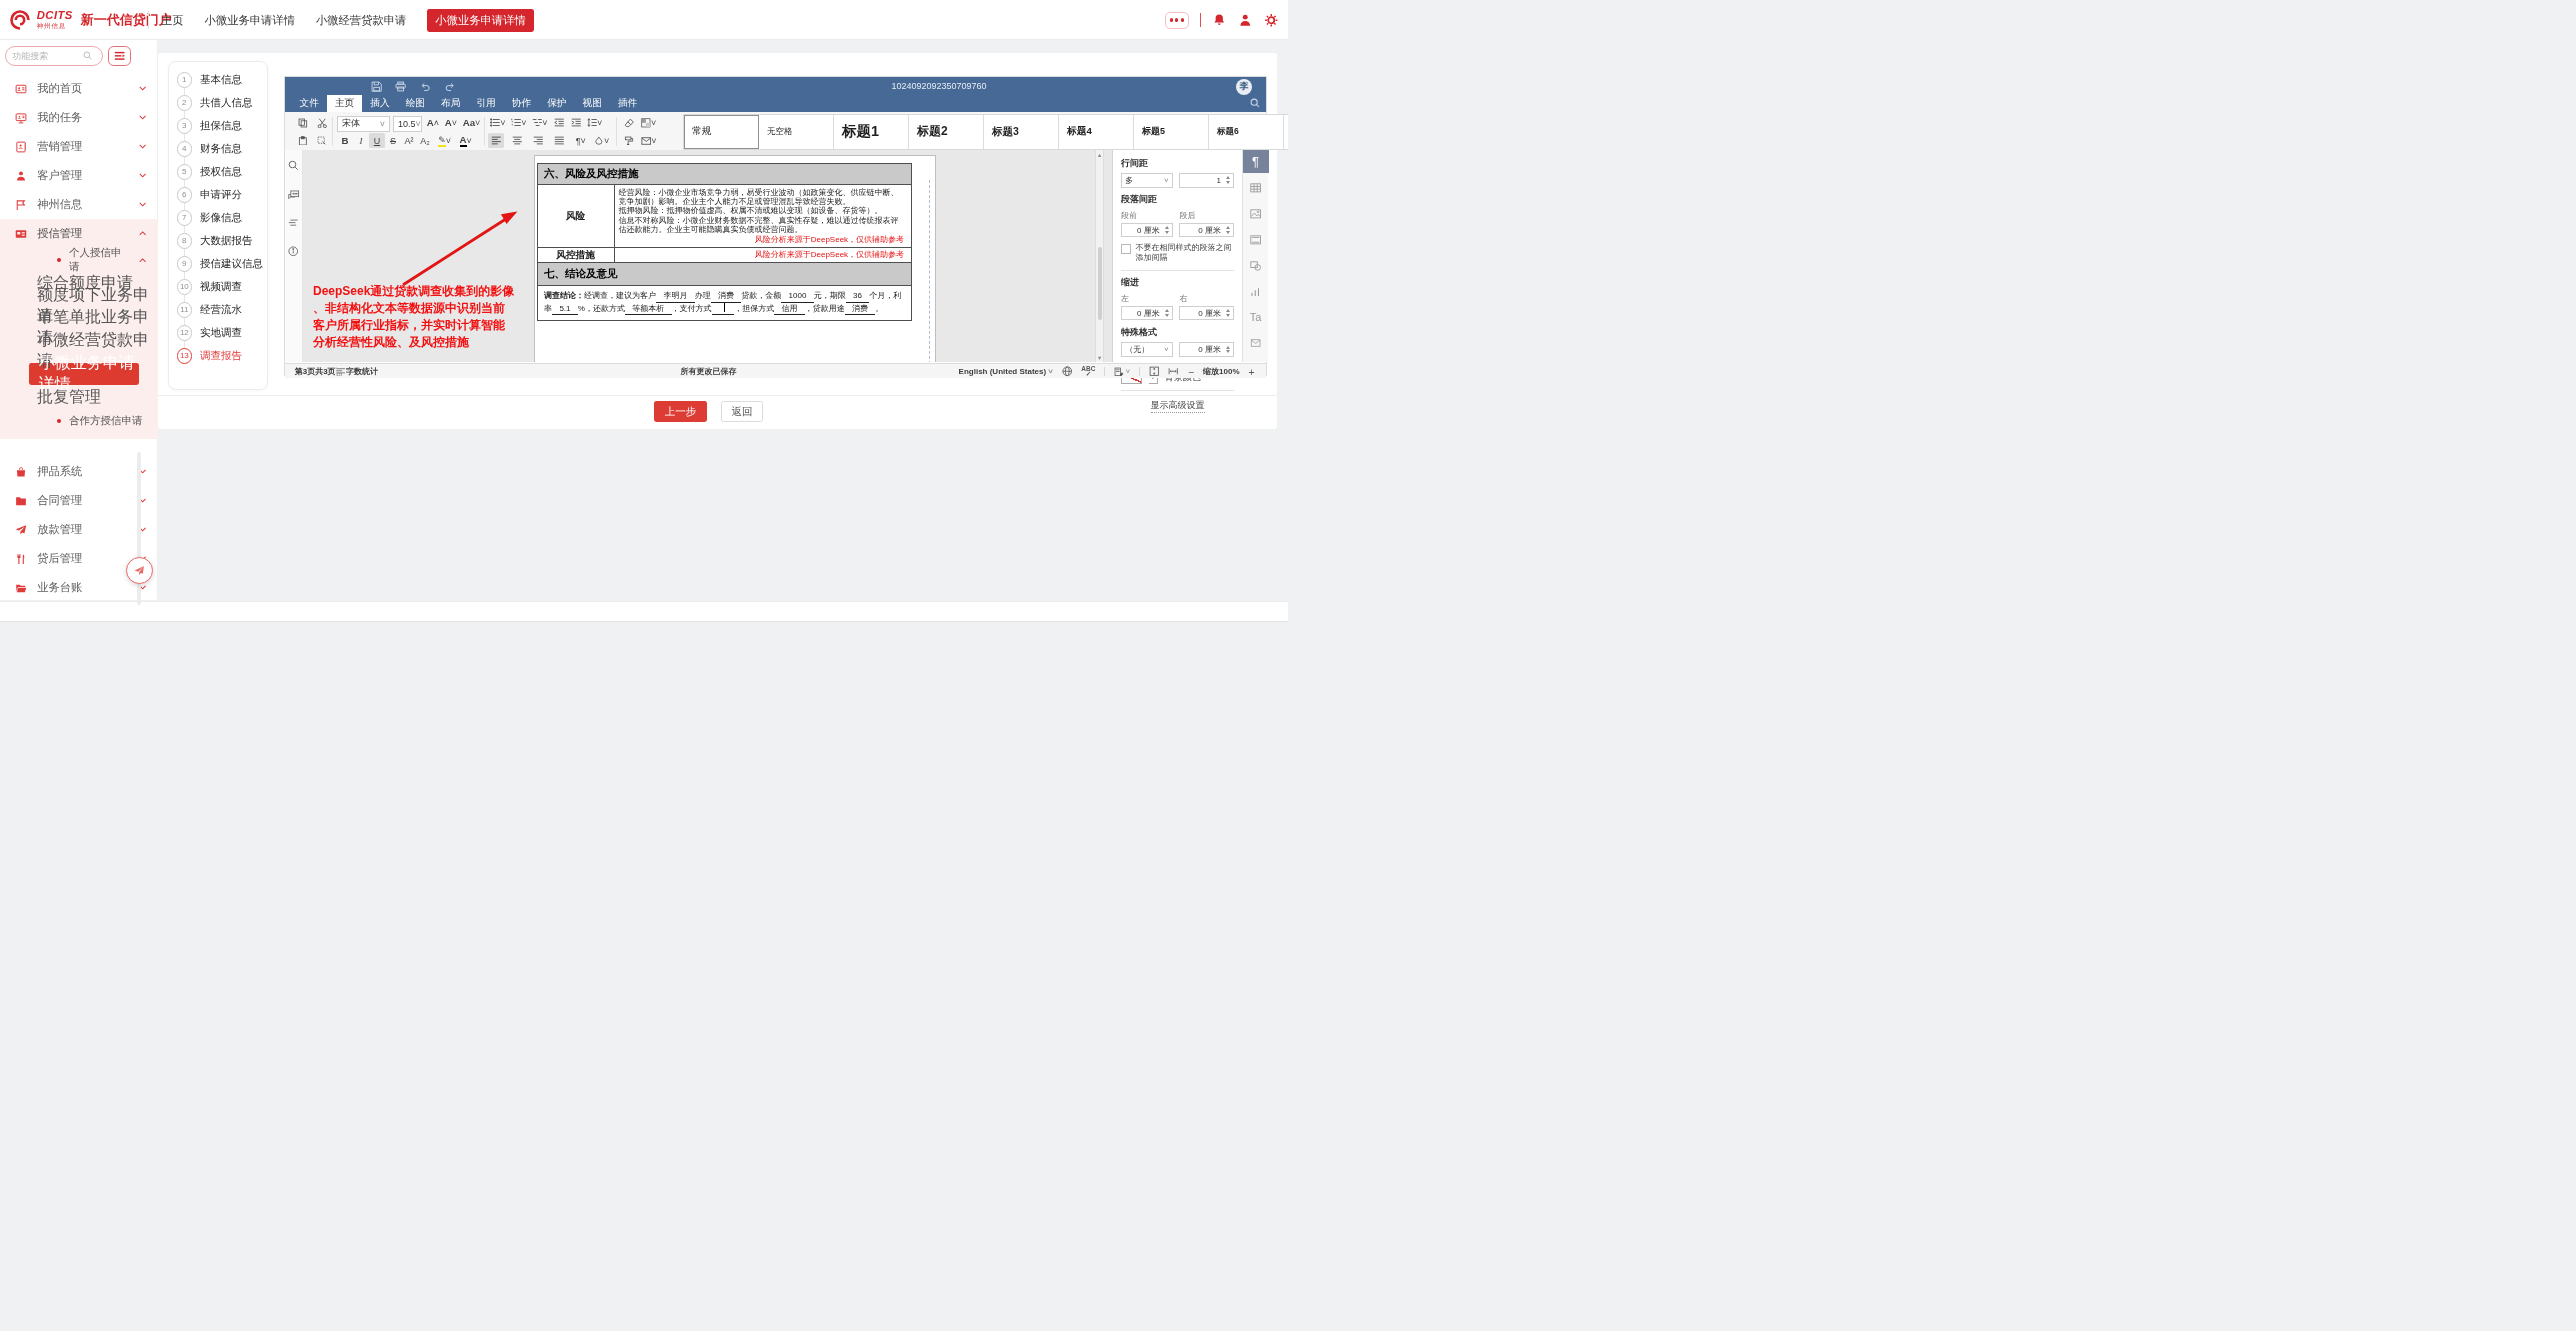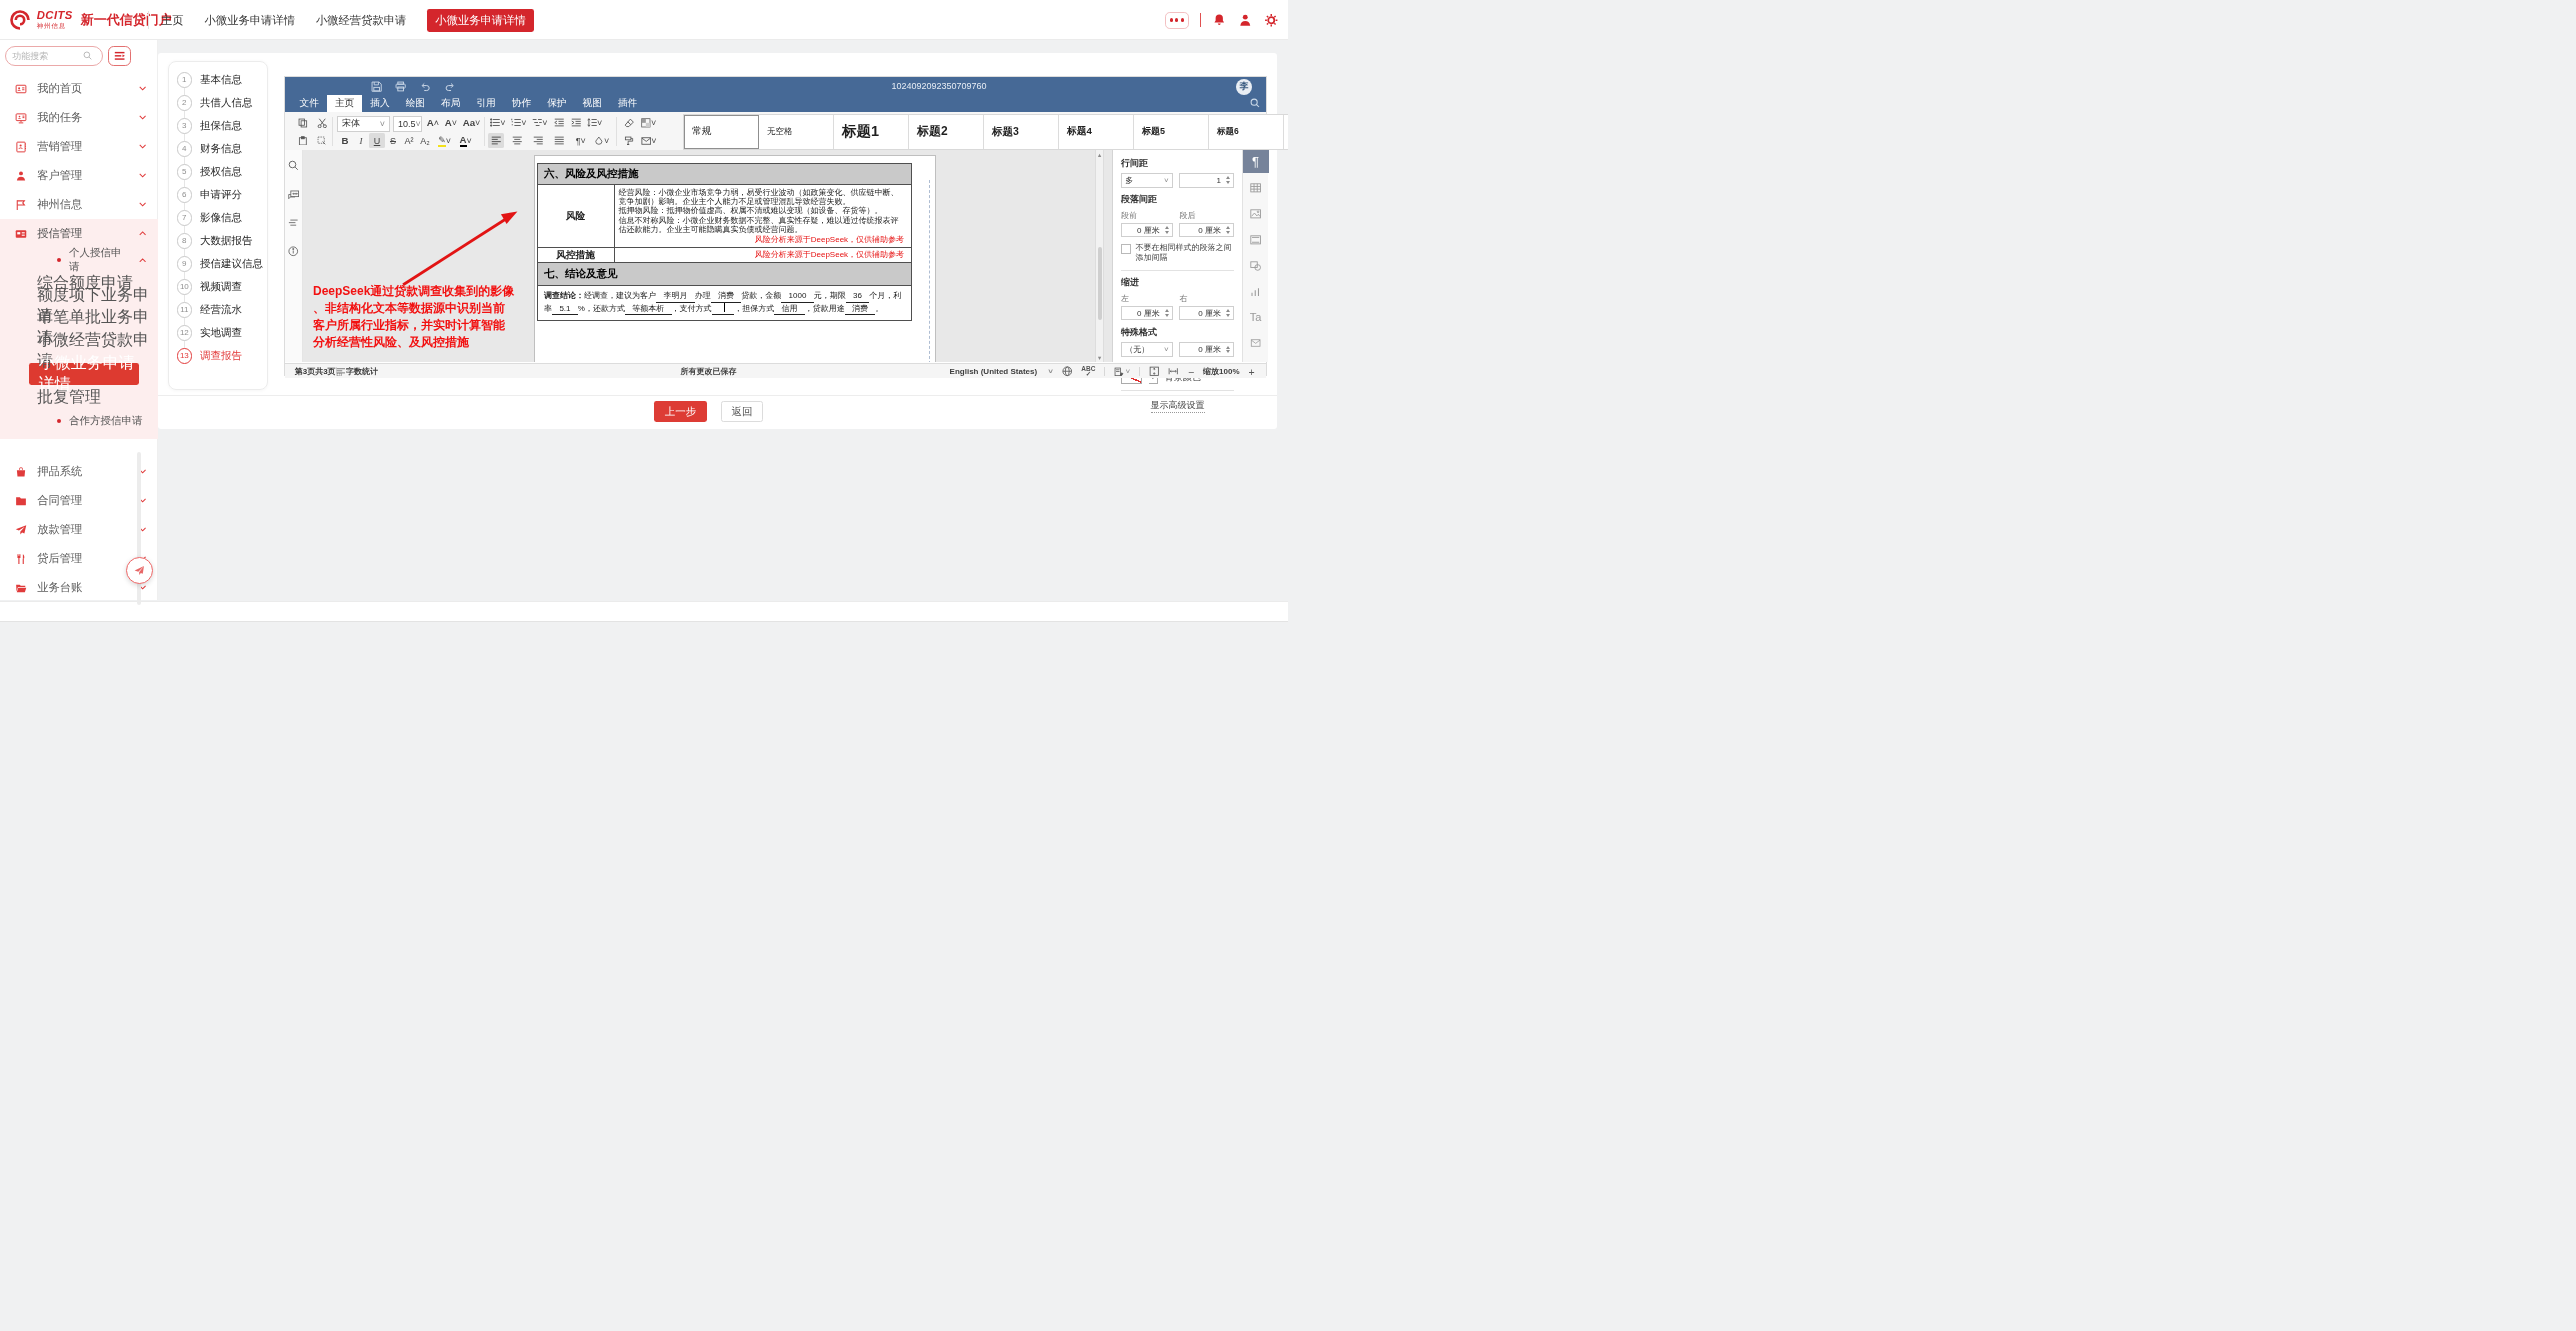--- a/index.html
+++ b/index.html
@@ -138,21 +138,21 @@
   .rail-item.active { background:#76839a; color:#fff; margin-top:0; height:22.6px; }
   .rail-ta { font-size:11px; color:#9a9a9a; }
 
   
   .statusbar { position:absolute; left:0; top:286px; width:100%; height:14.5px; background:#f5f5f5; border-top:0.8px solid #dcdcdc; font-size:8px; color:#4a4a4a; }
   .sb-left { position:absolute; left:9.7px; top:0; height:14.5px; display:flex; align-items:center; gap:0; }
   .sb-page { font-weight:bold; color:#333; }
   .sb-sep { width:0.8px; height:9.7px; background:#d7d7d7; }
   .sb-center { position:absolute; left:363px; width:121px; top:0; height:14.5px; display:flex; align-items:center; justify-content:center; font-weight:bold; color:#3f3f3f; }
   .sb-right { position:absolute; right:11.3px; top:0; height:14.5px; display:flex; align-items:center; gap:9px; }
-  .sb-lang { font-weight:bold; color:#3f3f3f; display:flex; gap:11px; align-items:center; }
+  .sb-lang { font-weight:bold; color:#3f3f3f; display:flex; gap:2px; align-items:center; }
   .sb-zoom { font-weight:bold; color:#3f3f3f; }
   .sb-pm { font-size:10.5px; color:#555; cursor:pointer; }
   .sb-abc { font-size:6.5px; font-weight:bold; line-height:4.8px; text-align:center; color:#555; }
 
   
   .annotation { position:absolute; left:313px; top:283px; width:215px; color:#f21111; font-size:12px; font-weight:bold; line-height:17px; z-index:25; }
   .ann-line { white-space:nowrap; }
   .arrow-svg { position:absolute; left:379px; top:204px; z-index:24; pointer-events:none; }
 
   

